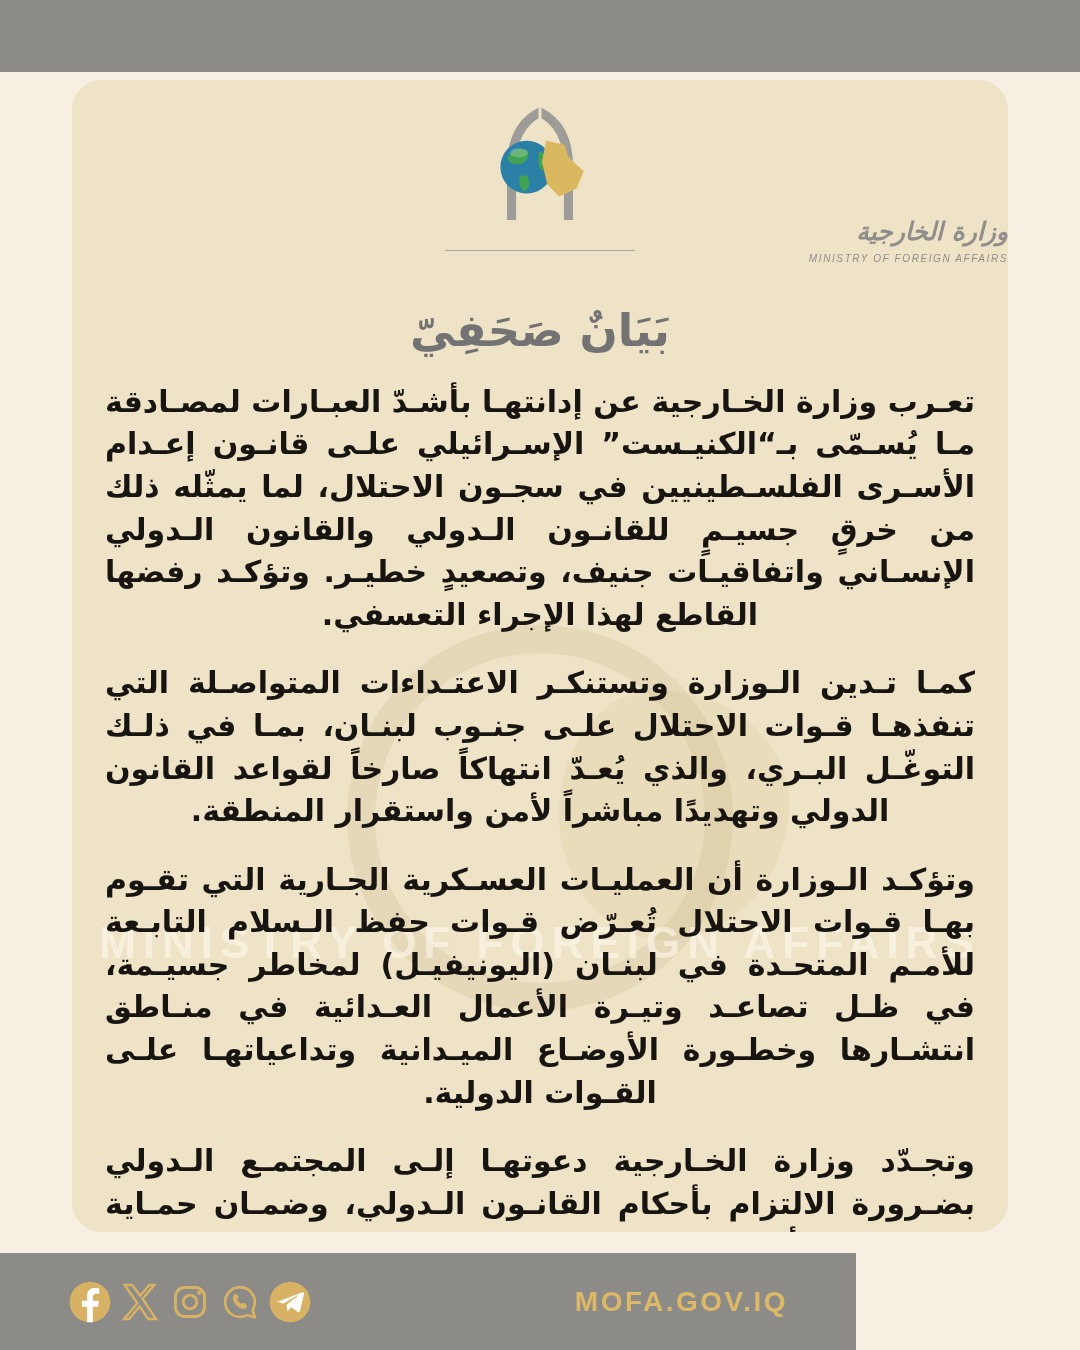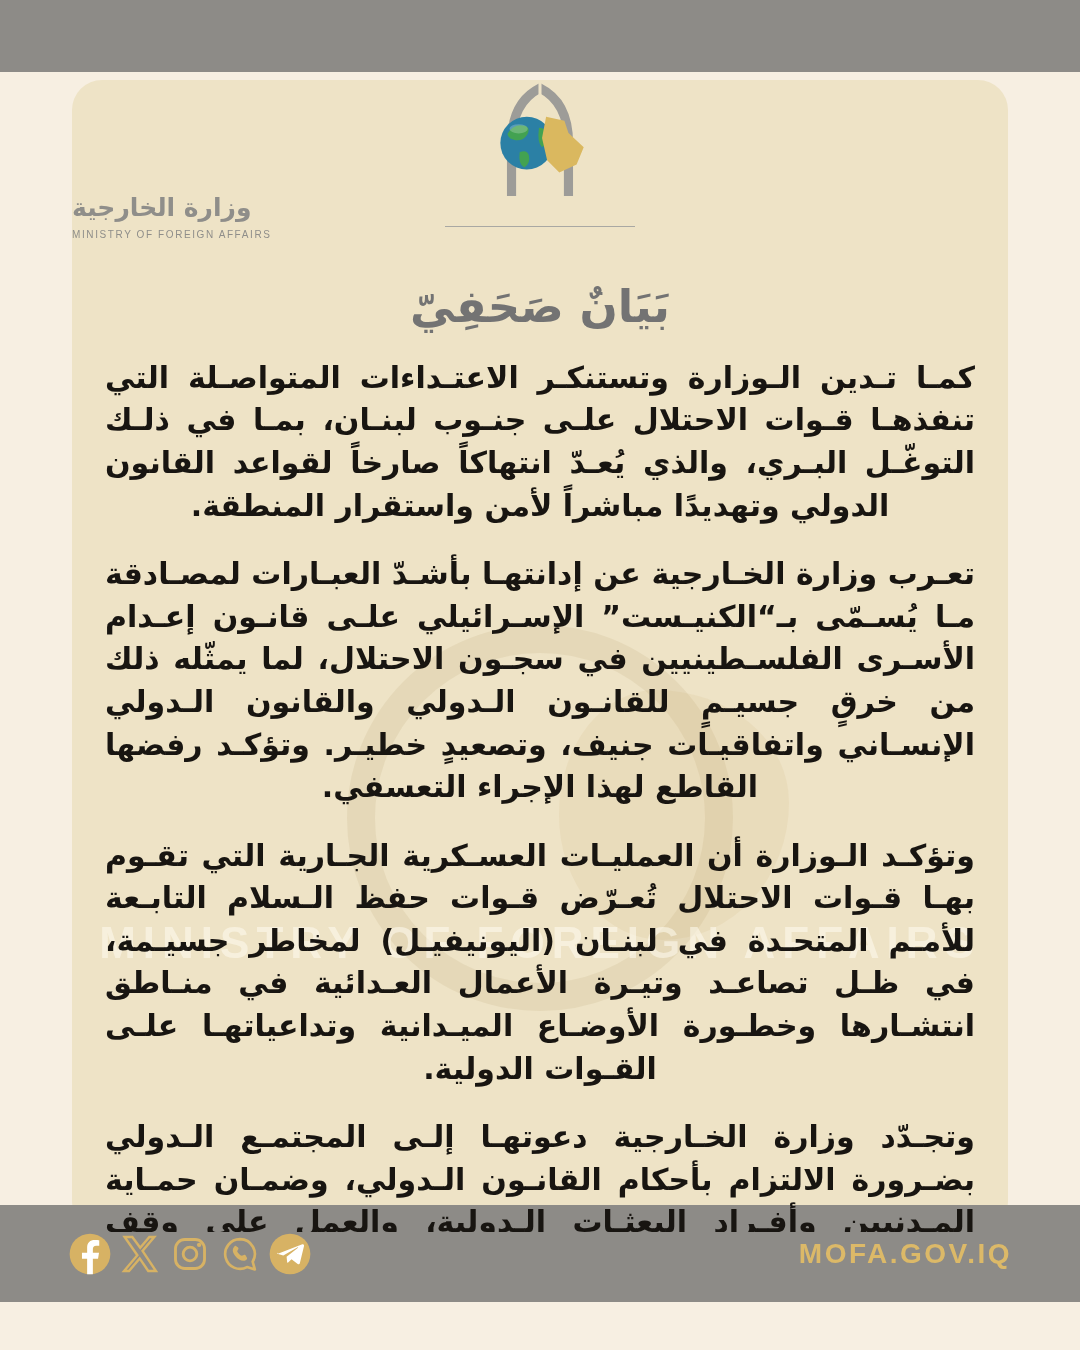--- a/index.html
+++ b/index.html
@@ -38,21 +38,21 @@
   .wm-text {
     position: absolute; top: 838px; left: 0;
     width: 100%; text-align: center;
     direction: ltr;
     font-family: "Liberation Sans", sans-serif;
     font-size: 44px; font-weight: bold; letter-spacing: 7px;
     color: rgba(255, 252, 240, 0.55);
     white-space: nowrap;
   }
   
-  .logo { position: relative; z-index: 2; padding-top: 0; text-align: left; }
+  .logo { position: relative; z-index: 2; padding-top: 24px; text-align: right; font-style: italic; }
   .logo svg { display: block; margin: 0 auto; }
   .logo-ar {
     font-size: 25px; font-weight: bold; color: #8f8e8a;
     line-height: 1.15; margin-top: -4px;
   }
   .logo-divider {
     width: 190px; height: 1px; background: #a9a8a3;
     margin: 3px auto 2px auto;
   }
   .logo-en {
@@ -72,22 +72,22 @@
   }
   .body-text p {
     margin: 0 0 26px 0;
     font-size: 30px; font-weight: bold; color: #181511;
     line-height: 1.42;
     text-align: justify;
     text-align-last: center;
   }
   
   .bottom-bar {
-    position: absolute; top: 1205px; left: 0;
-    width: 1080px; height: 97px;
+    position: absolute; top: 1253px; left: 0;
+    width: 856px; height: 97px;
     background: #8d8b87;
     display: flex; align-items: center; justify-content: space-between;
     box-sizing: border-box; padding: 0 68px;
   }
   .social { display: flex; align-items: center; gap: 6px; }
   .social svg { display: block; }
   .website {
     font-family: "Liberation Sans", sans-serif;
     font-size: 28px; font-weight: bold; letter-spacing: 2.5px;
     color: #dcb968;
@@ -116,22 +116,22 @@
       <path d="M66 36 L84 40 L88 52 L103 66 L96 83 L79 91 L67 79 L62 57 Z" fill="#dab85f"></path>
     </svg>
     <div class="logo-ar">وزارة الخارجية</div>
     <div class="logo-divider"></div>
     <div class="logo-en">MINISTRY OF FOREIGN AFFAIRS</div>
   </div>
 
   <h1 class="title">بَيَانٌ صَحَفِيّ</h1>
 
   <div class="body-text">
+    <p>تعـرب وزارة الخـارجية عن إدانتهـا بأشـدّ العبـارات لمصـادقة مـا يُسـمّى بـ“الكنيـست” الإسـرائيلي علـى قانـون إعـدام الأسـرى الفلسـطينيين في سجـون الاحتلال، لما يمثّله ذلك من خرقٍ جسيـمٍ للقانـون الـدولي والقانون الـدولي الإنسـاني واتفاقيـات جنيف، وتصعيدٍ خطيـر. وتؤكـد رفضها القاطع لهذا الإجراء التعسفي.</p>
     <p>كمـا تـدين الـوزارة وتستنكـر الاعتـداءات المتواصـلة التي تنفذهـا قـوات الاحتلال علـى جنـوب لبنـان، بمـا في ذلـك التوغّـل البـري، والذي يُعـدّ انتهاكاً صارخاً لقواعد القانون الدولي وتهديدًا مباشراً لأمن واستقرار المنطقة.</p>
-    <p>تعـرب وزارة الخـارجية عن إدانتهـا بأشـدّ العبـارات لمصـادقة مـا يُسـمّى بـ“الكنيـست” الإسـرائيلي علـى قانـون إعـدام الأسـرى الفلسـطينيين في سجـون الاحتلال، لما يمثّله ذلك من خرقٍ جسيـمٍ للقانـون الـدولي والقانون الـدولي الإنسـاني واتفاقيـات جنيف، وتصعيدٍ خطيـر. وتؤكـد رفضها القاطع لهذا الإجراء التعسفي.</p>
     <p>وتؤكـد الـوزارة أن العمليـات العسـكرية الجـارية التي تقـوم بهـا قـوات الاحتلال تُعـرّض قـوات حفظ الـسلام التابـعة للأمـم المتحـدة في لبنـان (اليونيفيـل) لمخاطر جسيـمة، في ظـل تصاعـد وتيـرة الأعمال العـدائية في منـاطق انتشـارها وخطـورة الأوضـاع الميـدانية وتداعياتهـا علـى القـوات الدولية.</p>
     <p>وتجـدّد وزارة الخـارجية دعوتهـا إلـى المجتمـع الـدولي بضـرورة الالتزام بأحكام القانـون الـدولي، وضمـان حمـاية المـدنيين وأفـراد البعثـات الـدولية، والعمل على وقف التصعيد بما يسهم في حفظ الأمن والسلم الإقليميين.</p>
   </div>
 
 </div>
 
 <div class="bottom-bar">
   <div class="social">
 
     <svg width="44" height="44" viewBox="0 0 40 40">

